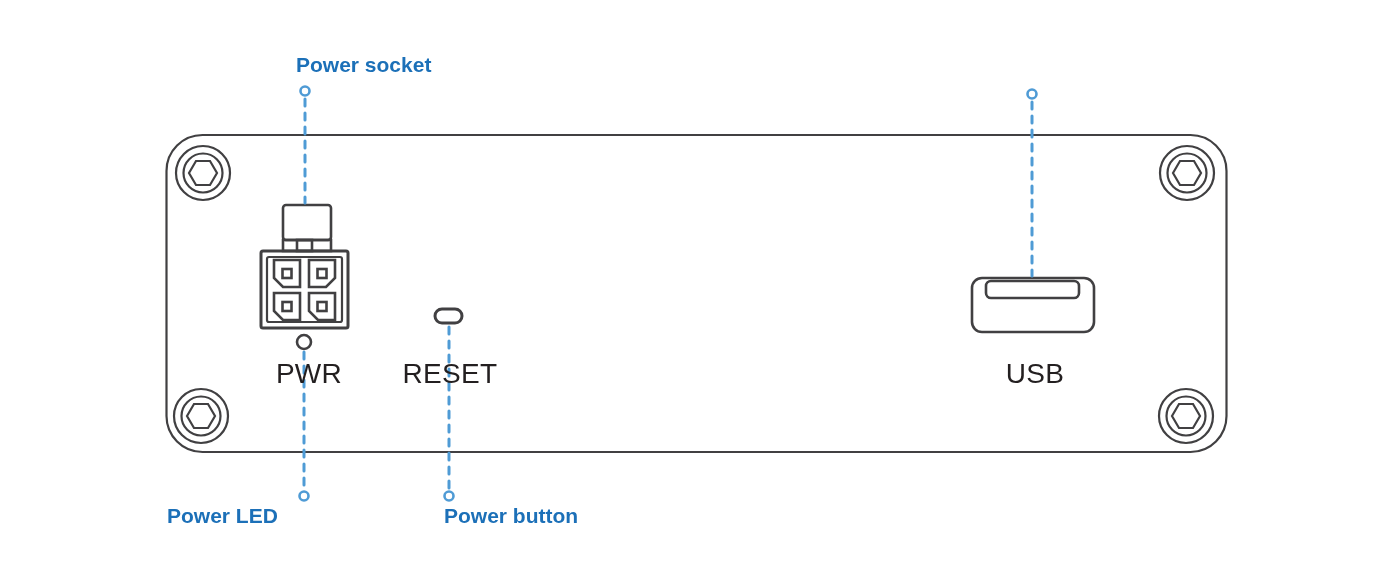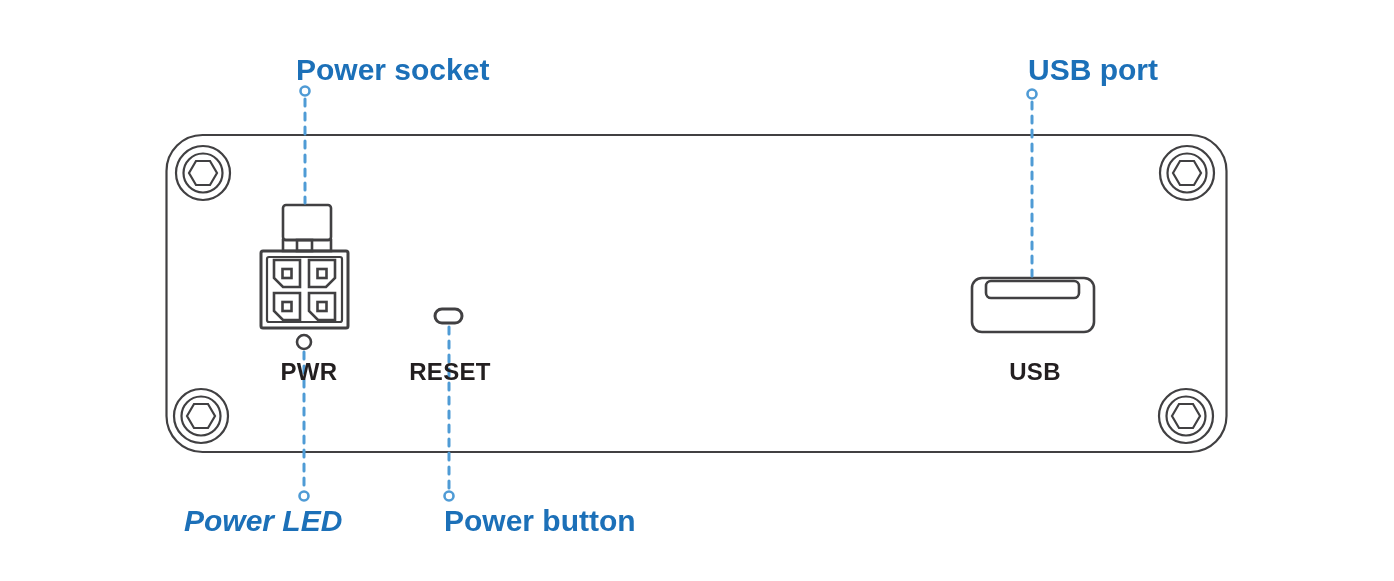--- a/index.html
+++ b/index.html
@@ -18,27 +18,27 @@
     overflow:hidden;
   }
   svg.diagram{position:absolute;left:0;top:0;}
   .ol{fill:none;stroke:var(--outline);stroke-width:2.2;}
   .ol26{fill:none;stroke:var(--outline);stroke-width:2.6;}
   .ol3{fill:none;stroke:var(--outline);stroke-width:3;}
   .dash{fill:none;stroke:var(--callout-line);stroke-width:3;stroke-dasharray:7 7;stroke-linecap:round;}
   .dot{fill:#ffffff;stroke:var(--callout-line);stroke-width:2.6;}
   .callout{
     position:absolute;
-    font-size:30px;font-weight:bold;
+    font-size:21px;font-weight:bold;
     color:var(--callout-text);
     white-space:nowrap;line-height:1.05;
   }
   .panel-label{
     position:absolute;
-    font-size:24px;font-weight:bold;
+    font-size:28px;font-weight:normal;
     color:var(--panel-text);
     transform:translateX(-50%);
     white-space:nowrap;letter-spacing:.3px;
   }
 </style>
 </head>
 <body>
 
 <div class="stage">
 
@@ -102,23 +102,22 @@
 
     <line class="dash" x1="304" y1="352" x2="304" y2="488"></line>
     <circle class="dot" cx="304" cy="496" r="4.5"></circle>
 
     <line class="dash" x1="449" y1="327" x2="449" y2="488"></line>
     <circle class="dot" cx="449" cy="496" r="4.5"></circle>
   </svg>
 
   <div class="callout" style="left:296px;top:54px;">Power socket</div>
 
-  <div class="callout" style="left:1028px;top:54px;">USB port</div>
 
-  <div class="callout" style="left:184px;top:505px;font-style:italic;">Power LED</div>
+  <div class="callout" style="left:167px;top:505px;">Power LED</div>
 
   <div class="callout" style="left:444px;top:505px;">Power button</div>
 
   <div class="panel-label" style="left:309px;top:358px;">PWR</div>
 
   <div class="panel-label" style="left:450px;top:358px;text-align:right;">RESET</div>
 
   <div class="panel-label" style="left:1035px;top:358px;">USB</div>
 </div>
 

